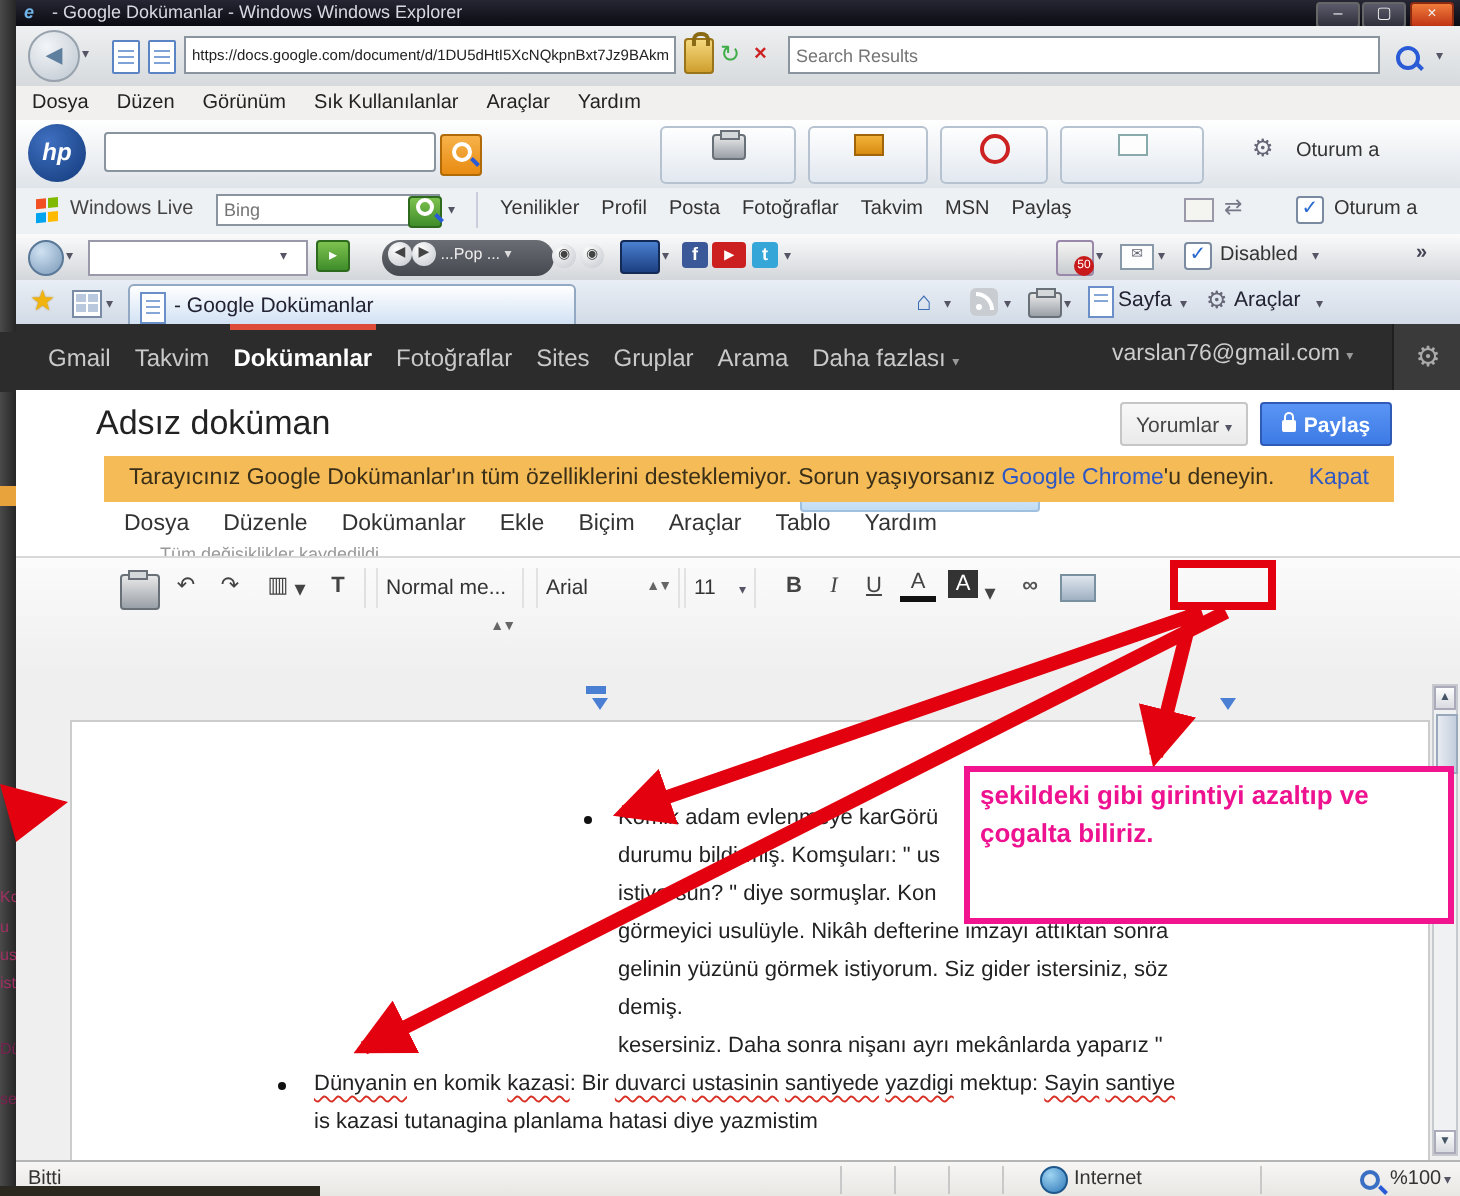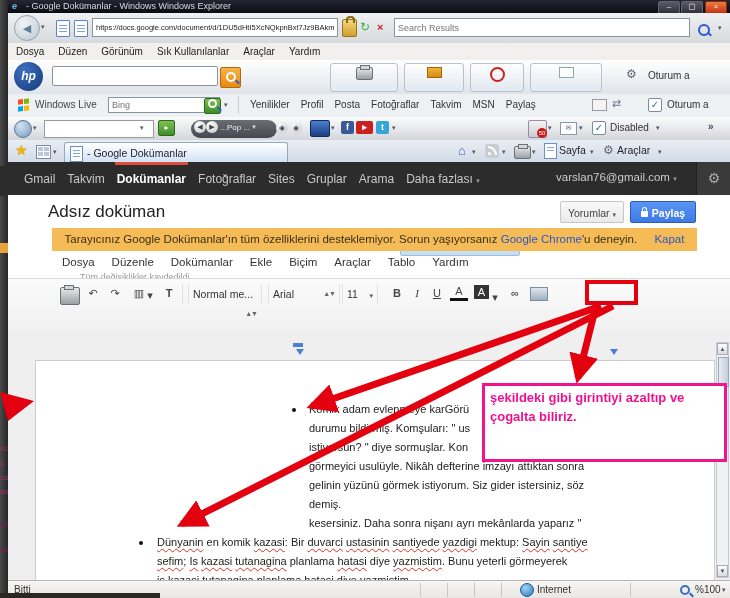--- a/index.html
+++ b/index.html
@@ -407,21 +407,20 @@
         <div><span>durumu bildirmiş. Komşuları: " us</span></div>
         <div><span>istiyorsun? " diye sormuşlar. Kon</span></div>
         <div><span>görmeyici usulüyle. Nikâh defterine imzayı attıktan sonra</span></div>
         <div><span>gelinin yüzünü görmek istiyorum. Siz gider istersiniz, söz</span></div>
         <div><span>demiş.</span></div>
         <div><span>kesersiniz. Daha sonra nişanı ayrı mekânlarda yaparız "</span></div>
       </div>
     <span class="bullet" style="left:103px;top:180px"></span>
     <div class="doc-par" style="left:121px;top:172px">
         <div><span class="squl">Dünyanin</span><span> en komik </span><span class="squl">kazasi</span><span>: Bir </span><span class="squl">duvarci</span><span> </span><span class="squl">ustasinin</span><span> </span><span class="squl">santiyede</span><span> </span><span class="squl">yazdigi</span><span> mektup: </span><span class="squl">Sayin</span><span> </span><span class="squl">santiye</span></div>
-        <div><span class="squl">sefim</span><span>; </span><span class="squl">Is</span><span> </span><span class="squl">kazasi</span><span> </span><span class="squl">tutanagina</span><span> planlama </span><span class="squl">hatasi</span><span> diye </span><span class="squl">yazmistim</span><span>. Bunu yeterli görmeyerek</span></div>
         <div><span>is kazasi tutanagina planlama hatasi diye yazmistim</span></div>
       </div>
   </div>
 
   <div class="a" id="vscroll">
     <span class="sbtn" style="top:0">▲</span>
     <span id="sthumb"></span>
     <span class="sbtn" style="top:222px">▼</span>
   </div>
 

